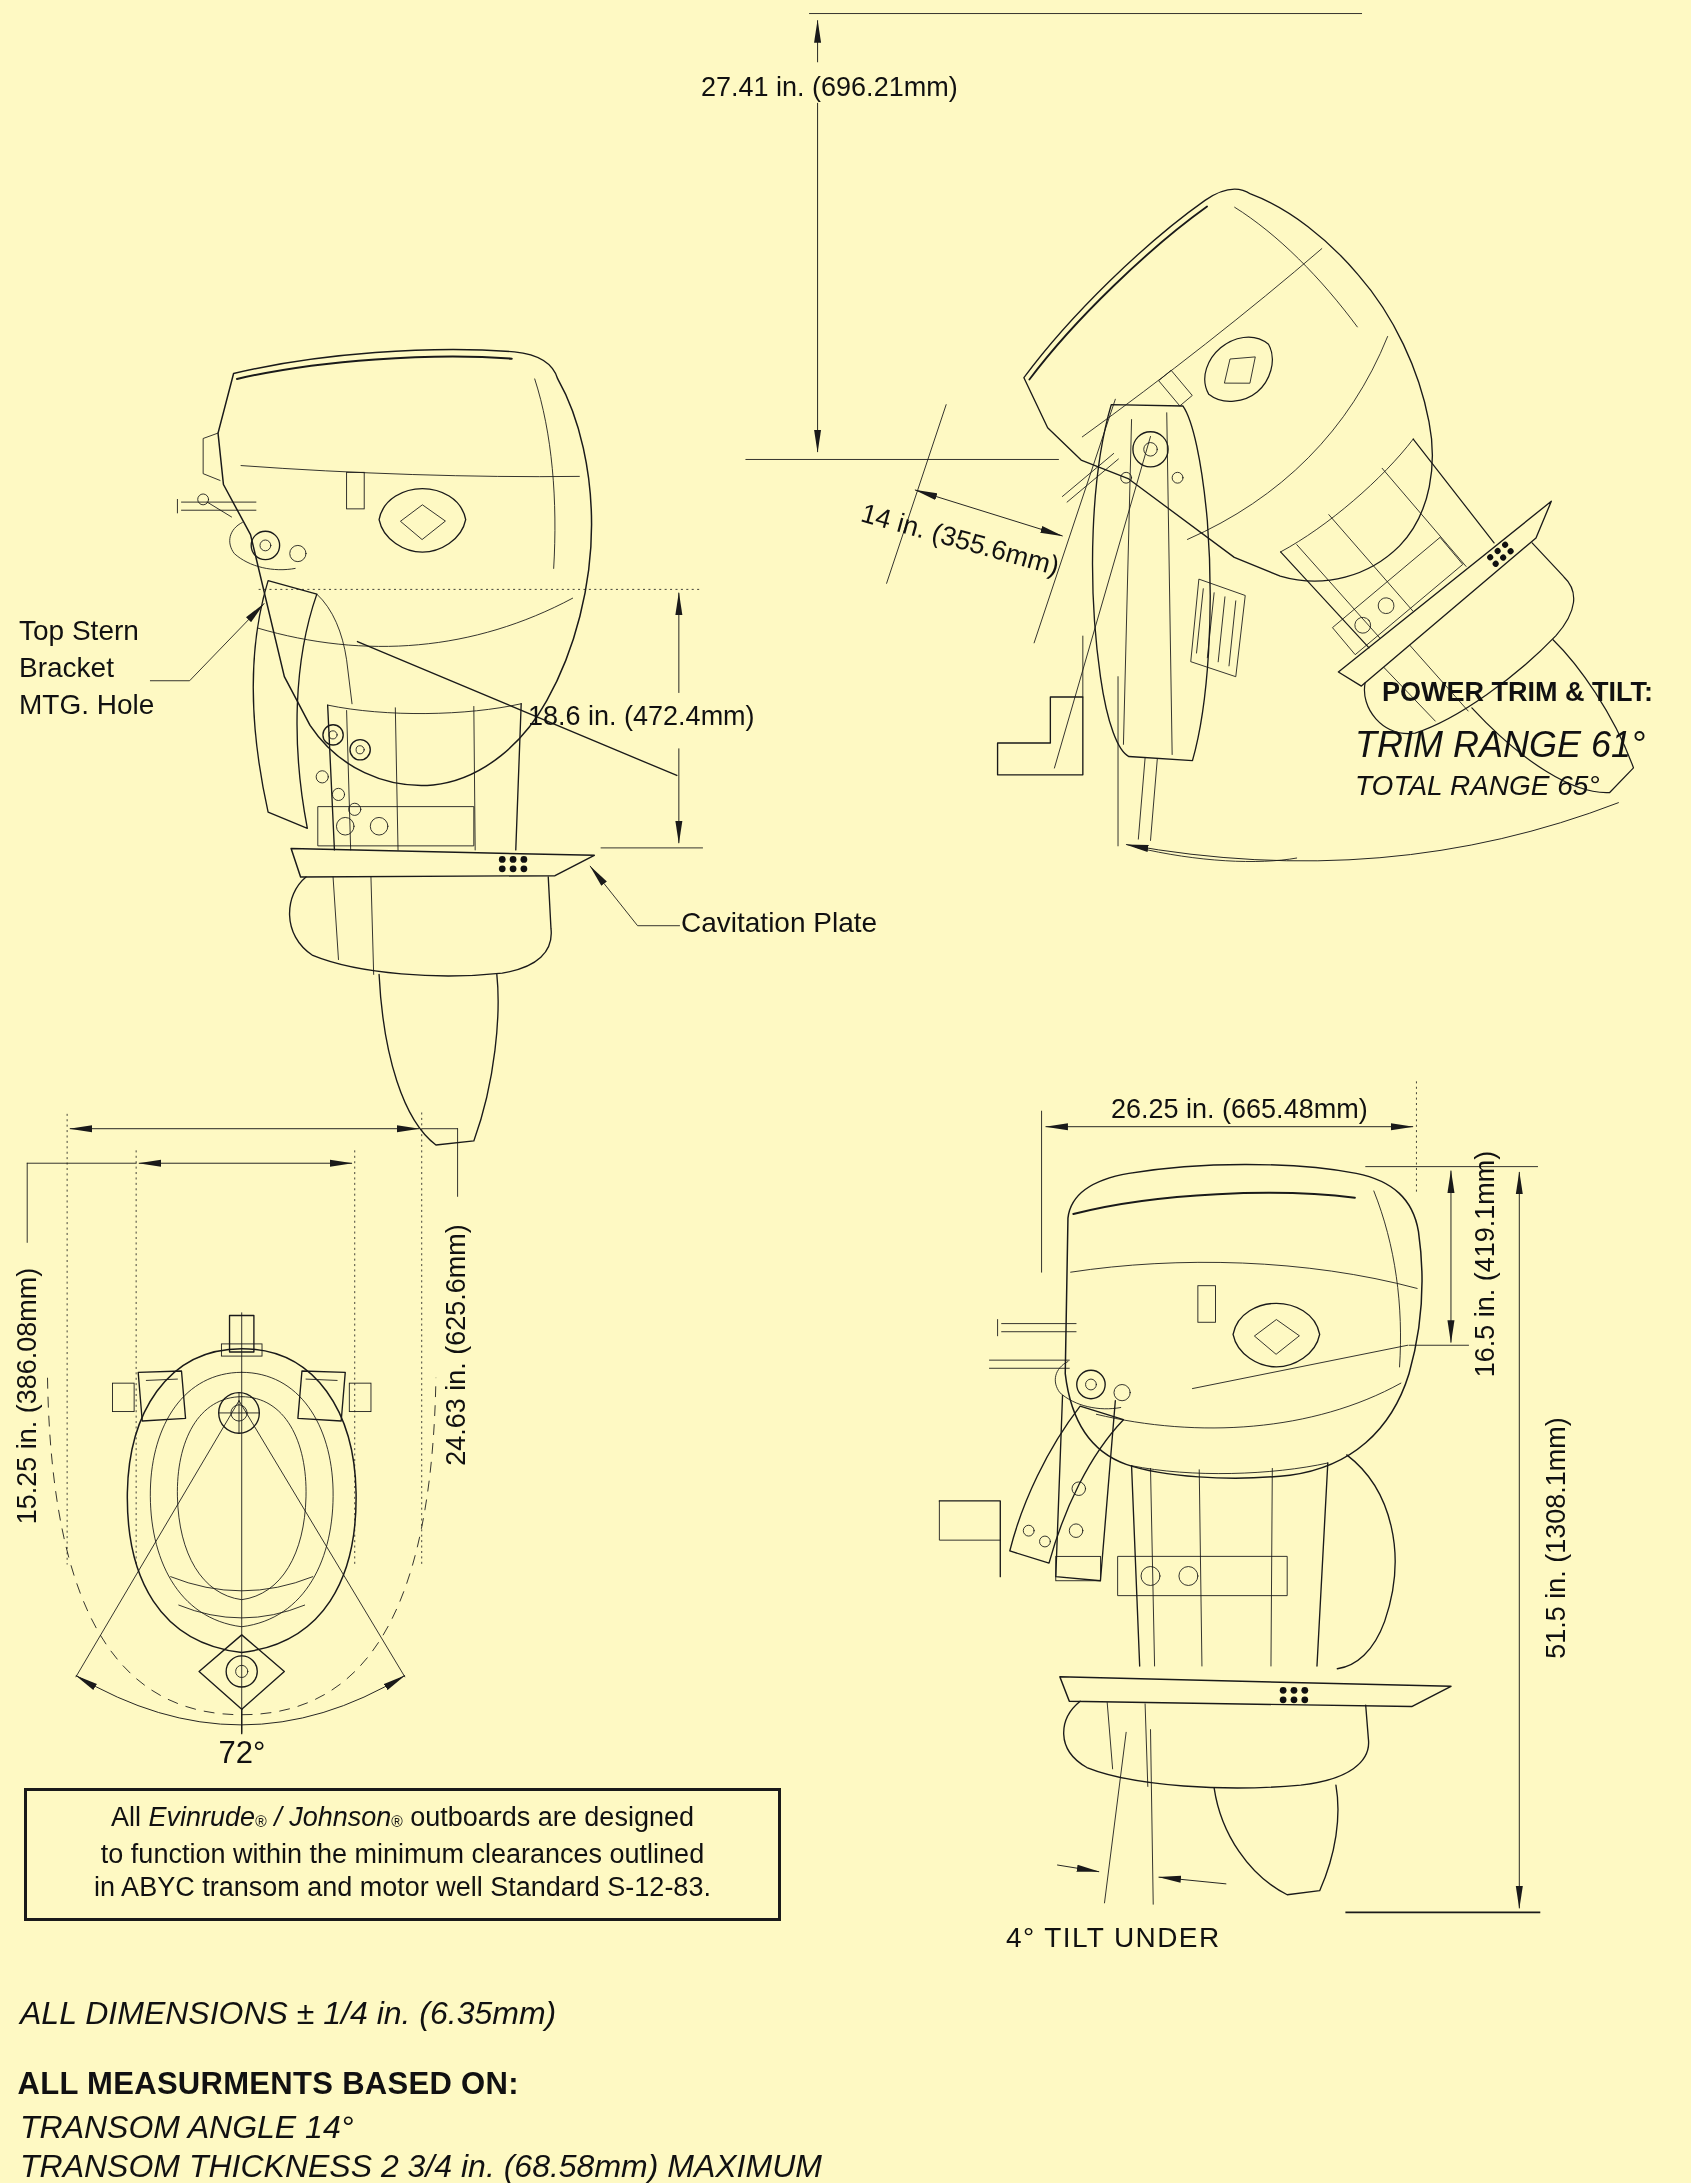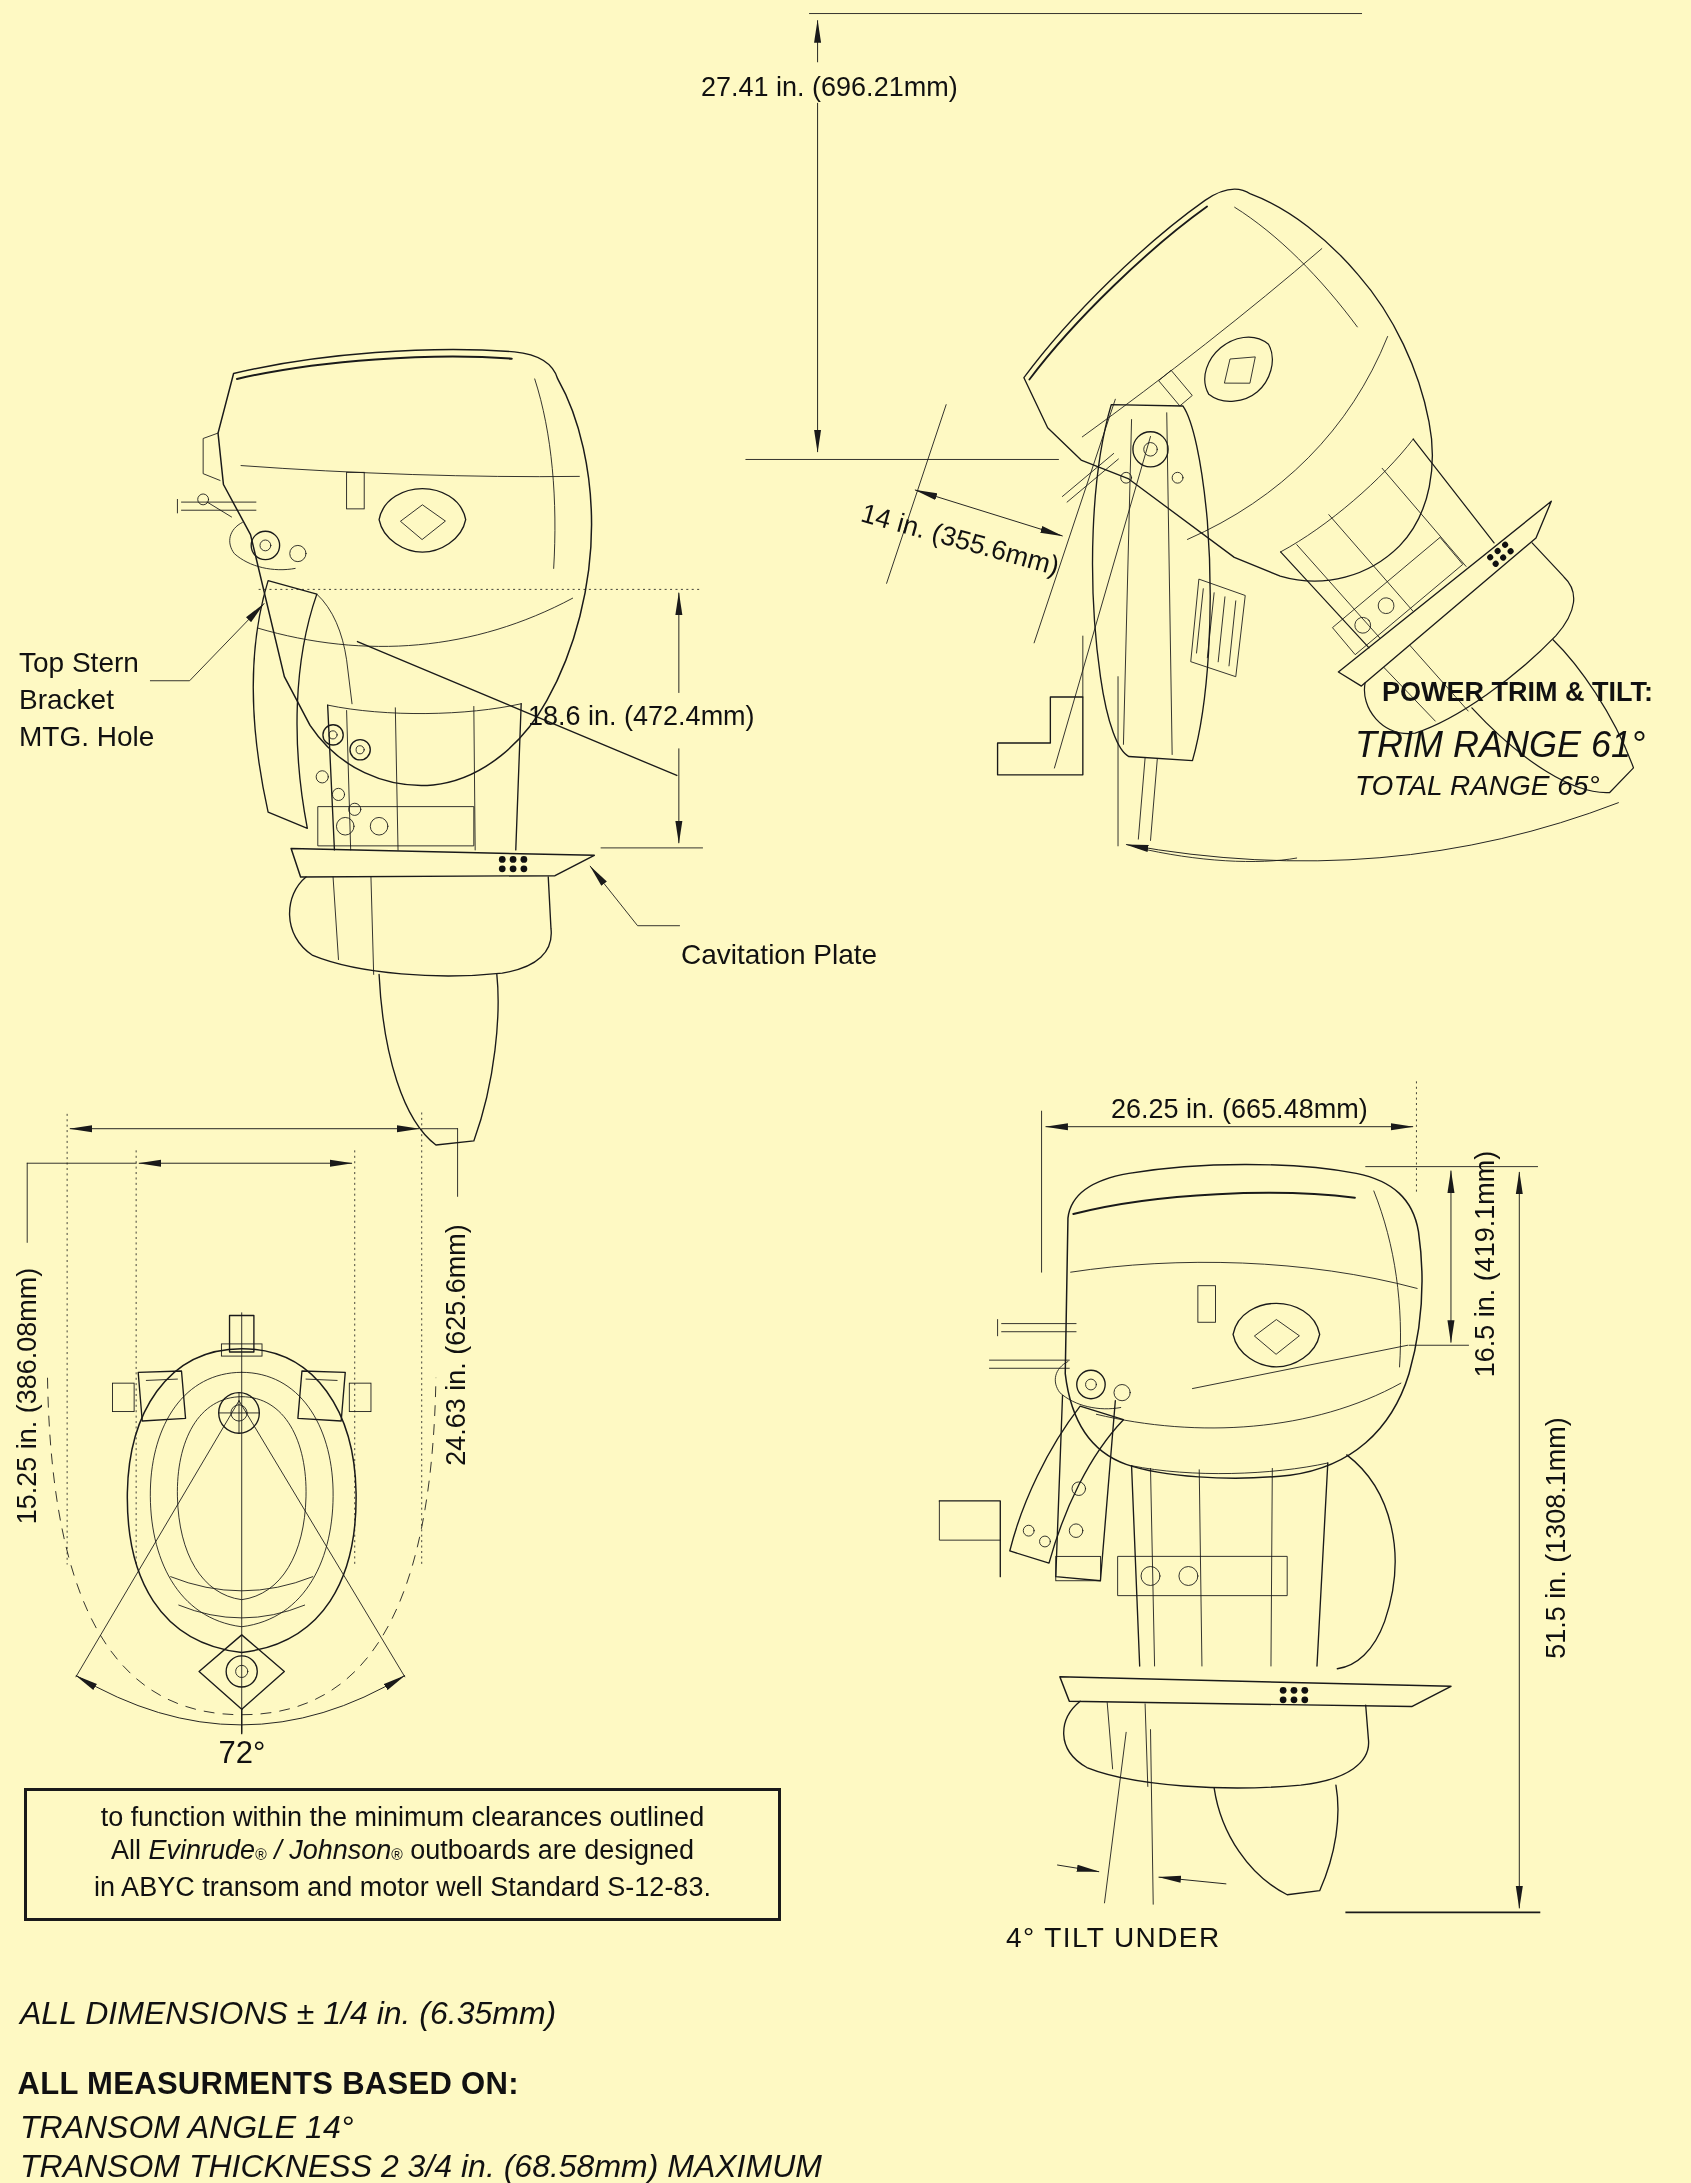--- a/index.html
+++ b/index.html
@@ -1,21 +1,21 @@
 <!DOCTYPE html>
 <html style="font-size:10.8px"><head>
 <meta charset="utf-8">
 <style>
   html,body{margin:0;padding:0;background:#fff;}
   #canvas{position:relative;width:1692px;height:2183px;background:#fef9c3;overflow:hidden;
           font-family:"Liberation Sans",sans-serif;color:#111;}
   #art{position:absolute;left:0;top:0;}
   .t{position:absolute;white-space:nowrap;color:#111;line-height:1.15;}
   .dim{font-size:27px;}
-  .lbl{font-size:28px;margin-top:32px;}
+  .lbl{font-size:28px;}
   .rot{transform:translate(-50%,-50%) rotate(-90deg);transform-origin:center;}
   .ctr{transform:translate(-50%,-50%);}
   .b{font-weight:bold;}
   .i{font-style:italic;}
   .note-b{font-size:31px;font-weight:bold;letter-spacing:0.3px;}
   .note-i{font-size:32px;font-style:italic;text-align:right;}
   #clearance-box{position:absolute;left:24px;top:1788px;width:757px;height:133px;
                  border:3.4px solid #1a1a1a;box-sizing:border-box;text-align:center;
                  font-size:27px;line-height:33px;padding-top:9.5px;}
   .reg{font-size:15.6px;vertical-align:-1.4px;}
@@ -304,24 +304,24 @@
 
 <div class="t dim rot" style="left:457px;top:1345px;">24.63 in. (625.6mm)</div>
 
 <div class="t dim rot" style="left:28px;top:1396px;">15.25 in. (386.08mm)</div>
 
 <div class="t ctr" style="left:242px;top:1753px;font-size:31px;">72°</div>
 
 <div class="t" style="left:1006px;top:1922px;font-size:28px;letter-spacing:1.4px;">4° TILT UNDER</div>
 
 <div id="clearance-box">
-  <div>to function within the minimum clearances outlined</div>
   <div>
     <span>All </span><span class="i">Evinrude</span><span class="reg">®</span><span class="i"> / </span><span class="i">Johnson</span><span class="reg">®</span><span> outboards are designed</span>
   </div>
+  <div>to function within the minimum clearances outlined</div>
   <div>in ABYC transom and motor well Standard S-12-83.</div>
 </div>
 
 <div class="t note-i" style="left:20px;top:1995px;">ALL DIMENSIONS ± 1/4 in. (6.35mm)</div>
 <div class="t note-b" style="left:17.6px;top:2066px;">ALL MEASURMENTS BASED ON:</div>
 <div class="t note-i" style="left:20px;top:2109px;">TRANSOM ANGLE 14°</div>
 <div class="t note-i" style="left:20px;top:2148px;">TRANSOM THICKNESS 2 3/4 in. (68.58mm) MAXIMUM</div>
 
 </div>
 

